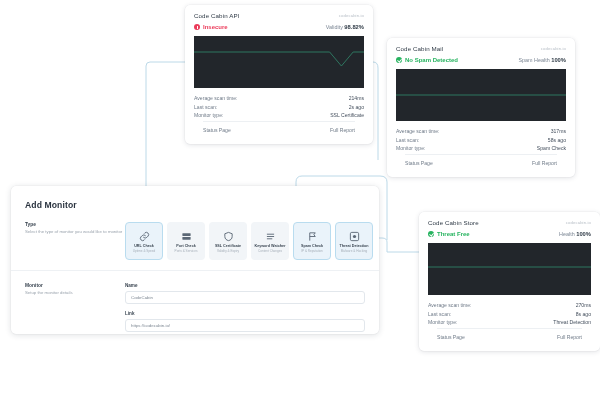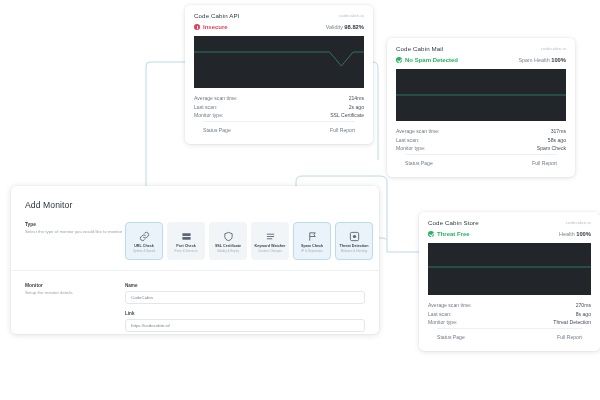--- a/index.html
+++ b/index.html
@@ -56,21 +56,21 @@
   #card-mail  { left:387px; top:38px;  width:188px; }
   #card-store { left:419px; top:212px; width:181px; }
 
   
   #panel {
     position:absolute; left:11px; top:186px; width:368px; height:148px;
     background:#ffffff; border-radius:5px;
     box-shadow: 0 1px 6px rgba(30,40,60,.14), 0 0 0 .5px rgba(30,40,60,.05);
     z-index: 4;
   }
-  #panel-title { font-size:8.6px; color:#2b3440; font-weight:normal; padding:14px 0 0 14px; letter-spacing:.1px; }
+  #panel-title { font-size:8.6px; color:#2b3440; font-weight:bold; padding:14px 0 0 14px; letter-spacing:.1px; }
 
   .section { display:flex; padding:0 14px; margin-top:12px; }
   .sec-left { width:100px; flex:none; }
   .sec-label { font-size:4.9px; color:#3b4652; font-weight:bold; margin-bottom:2px; }
   .sec-desc  { font-size:4.3px; color:#9aa3ad; line-height:1.45; }
   .sec-right { flex:1; }
 
   .tiles { display:flex; gap:4px; }
   .tile {
     width:38px; height:38px; border-radius:4px; background:#f2f5f8;

